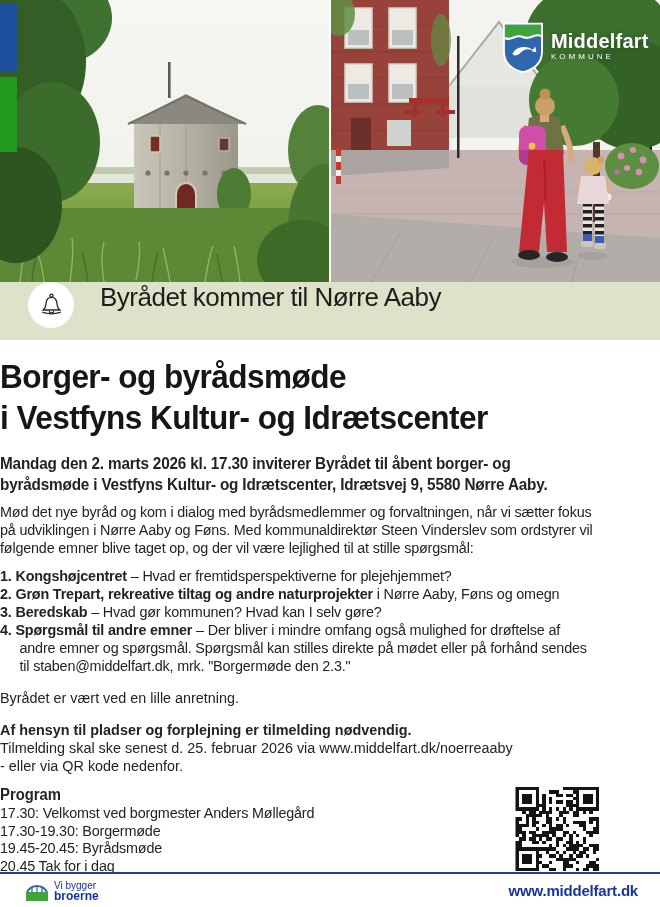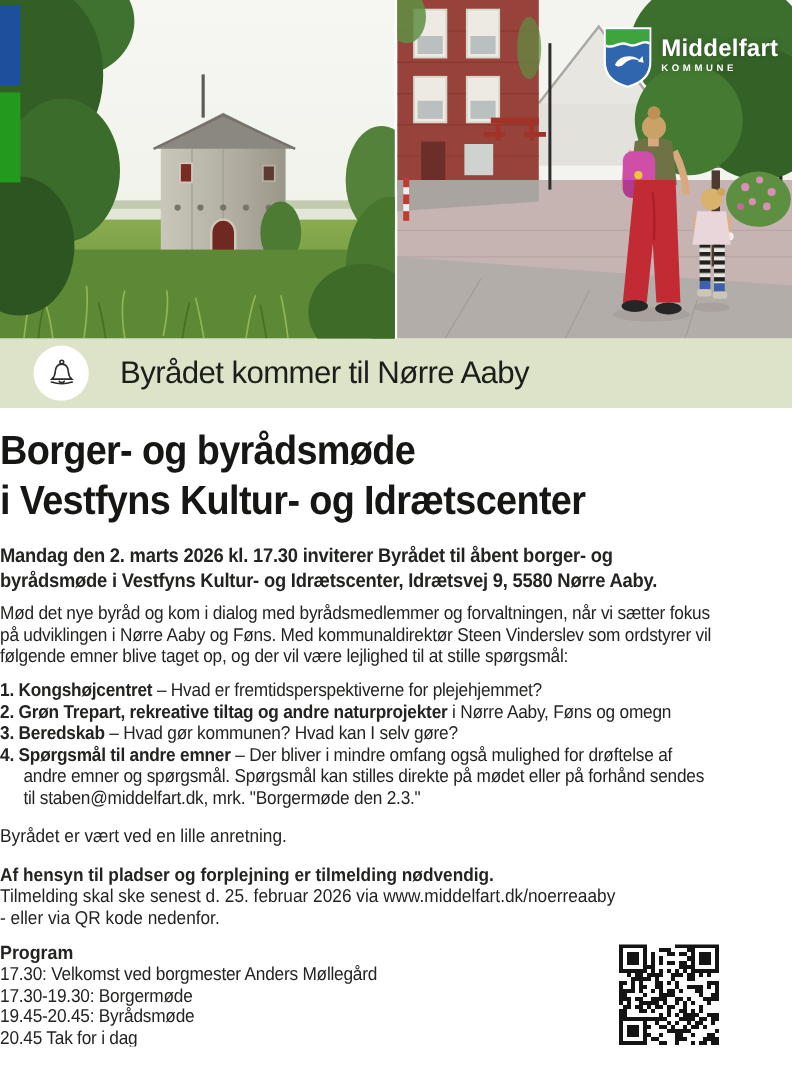--- a/index.html
+++ b/index.html
@@ -9,24 +9,24 @@
 
   
   .photos { position:relative; height:282px; display:flex; gap:2px; background:#fff; }
   .photo { width:329px; height:282px; display:block; }
   .bar { position:absolute; left:0; width:17px; }
   .bar-blue  { top:4px;  height:67px; background:var(--bar_blue,#1c4f9c); }
   .bar-green { top:77px; height:75px; background:var(--bar_green,#23991d); }
   .brand { position:absolute; left:503px; top:22px; display:flex; align-items:flex-start; gap:8px; }
   .brand-text { margin-top:9px; color:#fff; text-shadow:0 0 4px rgba(40,60,40,.45); }
   .brand-name { font-size:20px; font-weight:bold; letter-spacing:.2px; line-height:20px; }
-  .brand-sub  { font-size:8px; font-weight:bold; letter-spacing:3px; line-height:12px; }
+  .brand-sub  { font-size:8px; font-weight:normal; letter-spacing:3px; line-height:12px; }
 
   
-  .banner { height:58px; background:var(--banner_bg,#dde3c8); display:flex; align-items:center; padding-left:28px; }
+  .banner { height:58px; background:var(--banner_bg,#dde3c8); display:flex; padding-left:28px; }
   .bell-badge { width:46px; height:46px; border-radius:50%; background:#fff; display:flex; align-items:center; justify-content:center; flex:none; }
   .banner-title { margin-left:26px; font-size:26px; letter-spacing:-0.5px; color:#1d1d1b; padding-bottom:2px; }
 
   
   .content { height:532px; overflow:hidden; }
   .content-inner { width:646px; transform:scaleX(.928); transform-origin:0 0; }
   h1 { margin-top:16px; font-size:34px; line-height:41px; font-weight:bold; letter-spacing:-0.6px; color:#161614; }
   .p-intro { margin-top:15px; font-weight:bold; font-size:16.5px; line-height:21px; letter-spacing:-0.2px; }
   .p-body  { margin-top:8px; font-size:15.5px; line-height:18px; letter-spacing:-0.2px; }
   .agenda { margin-top:10px; }
@@ -297,14 +297,28 @@
           <div class="program-item">20.45 Tak for i dag</div>
         </div>
         <svg class="qr-wrap" viewBox="0 0 25 25" shape-rendering="crispEdges">
           <rect width="25" height="25" fill="#ffffff"></rect>
         <path d="M0,0h1v1h-1zM1,0h1v1h-1zM2,0h1v1h-1zM3,0h1v1h-1zM4,0h1v1h-1zM5,0h1v1h-1zM6,0h1v1h-1zM14,0h1v1h-1zM15,0h1v1h-1zM16,0h1v1h-1zM17,0h1v1h-1zM18,0h1v1h-1zM19,0h1v1h-1zM20,0h1v1h-1zM21,0h1v1h-1zM22,0h1v1h-1zM23,0h1v1h-1zM24,0h1v1h-1zM0,1h1v1h-1zM6,1h1v1h-1zM10,1h1v1h-1zM11,1h1v1h-1zM12,1h1v1h-1zM17,1h1v1h-1zM18,1h1v1h-1zM24,1h1v1h-1zM0,2h1v1h-1zM2,2h1v1h-1zM3,2h1v1h-1zM4,2h1v1h-1zM6,2h1v1h-1zM8,2h1v1h-1zM12,2h1v1h-1zM13,2h1v1h-1zM15,2h1v1h-1zM16,2h1v1h-1zM18,2h1v1h-1zM20,2h1v1h-1zM21,2h1v1h-1zM22,2h1v1h-1zM24,2h1v1h-1zM0,3h1v1h-1zM2,3h1v1h-1zM3,3h1v1h-1zM4,3h1v1h-1zM6,3h1v1h-1zM8,3h1v1h-1zM10,3h1v1h-1zM17,3h1v1h-1zM18,3h1v1h-1zM20,3h1v1h-1zM21,3h1v1h-1zM22,3h1v1h-1zM24,3h1v1h-1zM0,4h1v1h-1zM2,4h1v1h-1zM3,4h1v1h-1zM4,4h1v1h-1zM6,4h1v1h-1zM8,4h1v1h-1zM10,4h1v1h-1zM12,4h1v1h-1zM13,4h1v1h-1zM15,4h1v1h-1zM16,4h1v1h-1zM18,4h1v1h-1zM20,4h1v1h-1zM21,4h1v1h-1zM22,4h1v1h-1zM24,4h1v1h-1zM0,5h1v1h-1zM6,5h1v1h-1zM7,5h1v1h-1zM8,5h1v1h-1zM15,5h1v1h-1zM16,5h1v1h-1zM17,5h1v1h-1zM18,5h1v1h-1zM24,5h1v1h-1zM0,6h1v1h-1zM1,6h1v1h-1zM2,6h1v1h-1zM3,6h1v1h-1zM4,6h1v1h-1zM5,6h1v1h-1zM6,6h1v1h-1zM8,6h1v1h-1zM10,6h1v1h-1zM12,6h1v1h-1zM14,6h1v1h-1zM16,6h1v1h-1zM18,6h1v1h-1zM19,6h1v1h-1zM20,6h1v1h-1zM21,6h1v1h-1zM22,6h1v1h-1zM23,6h1v1h-1zM24,6h1v1h-1zM2,7h1v1h-1zM4,7h1v1h-1zM5,7h1v1h-1zM7,7h1v1h-1zM8,7h1v1h-1zM9,7h1v1h-1zM10,7h1v1h-1zM13,7h1v1h-1zM14,7h1v1h-1zM15,7h1v1h-1zM17,7h1v1h-1zM18,7h1v1h-1zM20,7h1v1h-1zM22,7h1v1h-1zM3,8h1v1h-1zM4,8h1v1h-1zM5,8h1v1h-1zM6,8h1v1h-1zM7,8h1v1h-1zM9,8h1v1h-1zM13,8h1v1h-1zM17,8h1v1h-1zM18,8h1v1h-1zM0,9h1v1h-1zM1,9h1v1h-1zM3,9h1v1h-1zM5,9h1v1h-1zM9,9h1v1h-1zM10,9h1v1h-1zM12,9h1v1h-1zM14,9h1v1h-1zM22,9h1v1h-1zM23,9h1v1h-1zM24,9h1v1h-1zM0,10h1v1h-1zM3,10h1v1h-1zM5,10h1v1h-1zM6,10h1v1h-1zM9,10h1v1h-1zM10,10h1v1h-1zM14,10h1v1h-1zM17,10h1v1h-1zM18,10h1v1h-1zM19,10h1v1h-1zM20,10h1v1h-1zM22,10h1v1h-1zM24,10h1v1h-1zM0,11h1v1h-1zM1,11h1v1h-1zM2,11h1v1h-1zM3,11h1v1h-1zM5,11h1v1h-1zM8,11h1v1h-1zM10,11h1v1h-1zM12,11h1v1h-1zM13,11h1v1h-1zM15,11h1v1h-1zM19,11h1v1h-1zM20,11h1v1h-1zM24,11h1v1h-1zM0,12h1v1h-1zM1,12h1v1h-1zM6,12h1v1h-1zM10,12h1v1h-1zM11,12h1v1h-1zM12,12h1v1h-1zM13,12h1v1h-1zM20,12h1v1h-1zM23,12h1v1h-1zM24,12h1v1h-1zM0,13h1v1h-1zM1,13h1v1h-1zM2,13h1v1h-1zM4,13h1v1h-1zM5,13h1v1h-1zM8,13h1v1h-1zM9,13h1v1h-1zM10,13h1v1h-1zM11,13h1v1h-1zM14,13h1v1h-1zM15,13h1v1h-1zM17,13h1v1h-1zM21,13h1v1h-1zM22,13h1v1h-1zM23,13h1v1h-1zM24,13h1v1h-1zM0,14h1v1h-1zM2,14h1v1h-1zM5,14h1v1h-1zM6,14h1v1h-1zM7,14h1v1h-1zM8,14h1v1h-1zM9,14h1v1h-1zM11,14h1v1h-1zM14,14h1v1h-1zM16,14h1v1h-1zM18,14h1v1h-1zM22,14h1v1h-1zM1,15h1v1h-1zM2,15h1v1h-1zM4,15h1v1h-1zM5,15h1v1h-1zM7,15h1v1h-1zM9,15h1v1h-1zM10,15h1v1h-1zM12,15h1v1h-1zM13,15h1v1h-1zM16,15h1v1h-1zM20,15h1v1h-1zM0,16h1v1h-1zM1,16h1v1h-1zM5,16h1v1h-1zM6,16h1v1h-1zM8,16h1v1h-1zM12,16h1v1h-1zM15,16h1v1h-1zM16,16h1v1h-1zM18,16h1v1h-1zM20,16h1v1h-1zM0,17h1v1h-1zM1,17h1v1h-1zM10,17h1v1h-1zM12,17h1v1h-1zM14,17h1v1h-1zM16,17h1v1h-1zM17,17h1v1h-1zM18,17h1v1h-1zM19,17h1v1h-1zM22,17h1v1h-1zM23,17h1v1h-1zM24,17h1v1h-1zM0,18h1v1h-1zM1,18h1v1h-1zM2,18h1v1h-1zM3,18h1v1h-1zM4,18h1v1h-1zM5,18h1v1h-1zM6,18h1v1h-1zM7,18h1v1h-1zM8,18h1v1h-1zM9,18h1v1h-1zM10,18h1v1h-1zM11,18h1v1h-1zM15,18h1v1h-1zM16,18h1v1h-1zM17,18h1v1h-1zM18,18h1v1h-1zM20,18h1v1h-1zM21,18h1v1h-1zM23,18h1v1h-1zM24,18h1v1h-1zM0,19h1v1h-1zM6,19h1v1h-1zM9,19h1v1h-1zM12,19h1v1h-1zM14,19h1v1h-1zM17,19h1v1h-1zM19,19h1v1h-1zM20,19h1v1h-1zM23,19h1v1h-1zM0,20h1v1h-1zM2,20h1v1h-1zM3,20h1v1h-1zM4,20h1v1h-1zM6,20h1v1h-1zM7,20h1v1h-1zM10,20h1v1h-1zM11,20h1v1h-1zM13,20h1v1h-1zM16,20h1v1h-1zM18,20h1v1h-1zM19,20h1v1h-1zM21,20h1v1h-1zM0,21h1v1h-1zM2,21h1v1h-1zM3,21h1v1h-1zM4,21h1v1h-1zM6,21h1v1h-1zM12,21h1v1h-1zM13,21h1v1h-1zM14,21h1v1h-1zM15,21h1v1h-1zM16,21h1v1h-1zM17,21h1v1h-1zM24,21h1v1h-1zM0,22h1v1h-1zM2,22h1v1h-1zM3,22h1v1h-1zM4,22h1v1h-1zM6,22h1v1h-1zM7,22h1v1h-1zM10,22h1v1h-1zM14,22h1v1h-1zM15,22h1v1h-1zM18,22h1v1h-1zM22,22h1v1h-1zM23,22h1v1h-1zM0,23h1v1h-1zM6,23h1v1h-1zM8,23h1v1h-1zM9,23h1v1h-1zM14,23h1v1h-1zM15,23h1v1h-1zM16,23h1v1h-1zM21,23h1v1h-1zM22,23h1v1h-1zM23,23h1v1h-1zM24,23h1v1h-1zM0,24h1v1h-1zM1,24h1v1h-1zM2,24h1v1h-1zM3,24h1v1h-1zM4,24h1v1h-1zM5,24h1v1h-1zM6,24h1v1h-1zM10,24h1v1h-1zM11,24h1v1h-1zM14,24h1v1h-1zM18,24h1v1h-1zM20,24h1v1h-1zM21,24h1v1h-1zM23,24h1v1h-1zM24,24h1v1h-1z" fill="var(--qr_dark,#141414)"></path>
           </svg>
       </div>
     </div>
   </div>
 
+  <div class="footer">
+    <div class="tagline">
+      <svg width="22" height="20" viewBox="0 0 22 20">
+        <rect x="0" y="11" width="22" height="9" fill="var(--logo_green,#3fa43d)"></rect>
+        <path d="M1,11 C6,3 16,3 21,11" fill="none" stroke="var(--logo_blue,#2f66ad)" stroke-width="2"></path>
+        <path d="M6,7 V11 M11,5.5 V11 M16,7 V11" stroke="var(--logo_blue,#2f66ad)" stroke-width="1.2"></path>
+      </svg>
+      <div class="tagline-text">
+        <div class="tagline-l1">Vi bygger</div>
+        <div class="tagline-l2">broerne</div>
+      </div>
+    </div>
+    <div class="footer-url">www.middelfart.dk</div>
+  </div>
 
 </div>
 
 </body></html>

